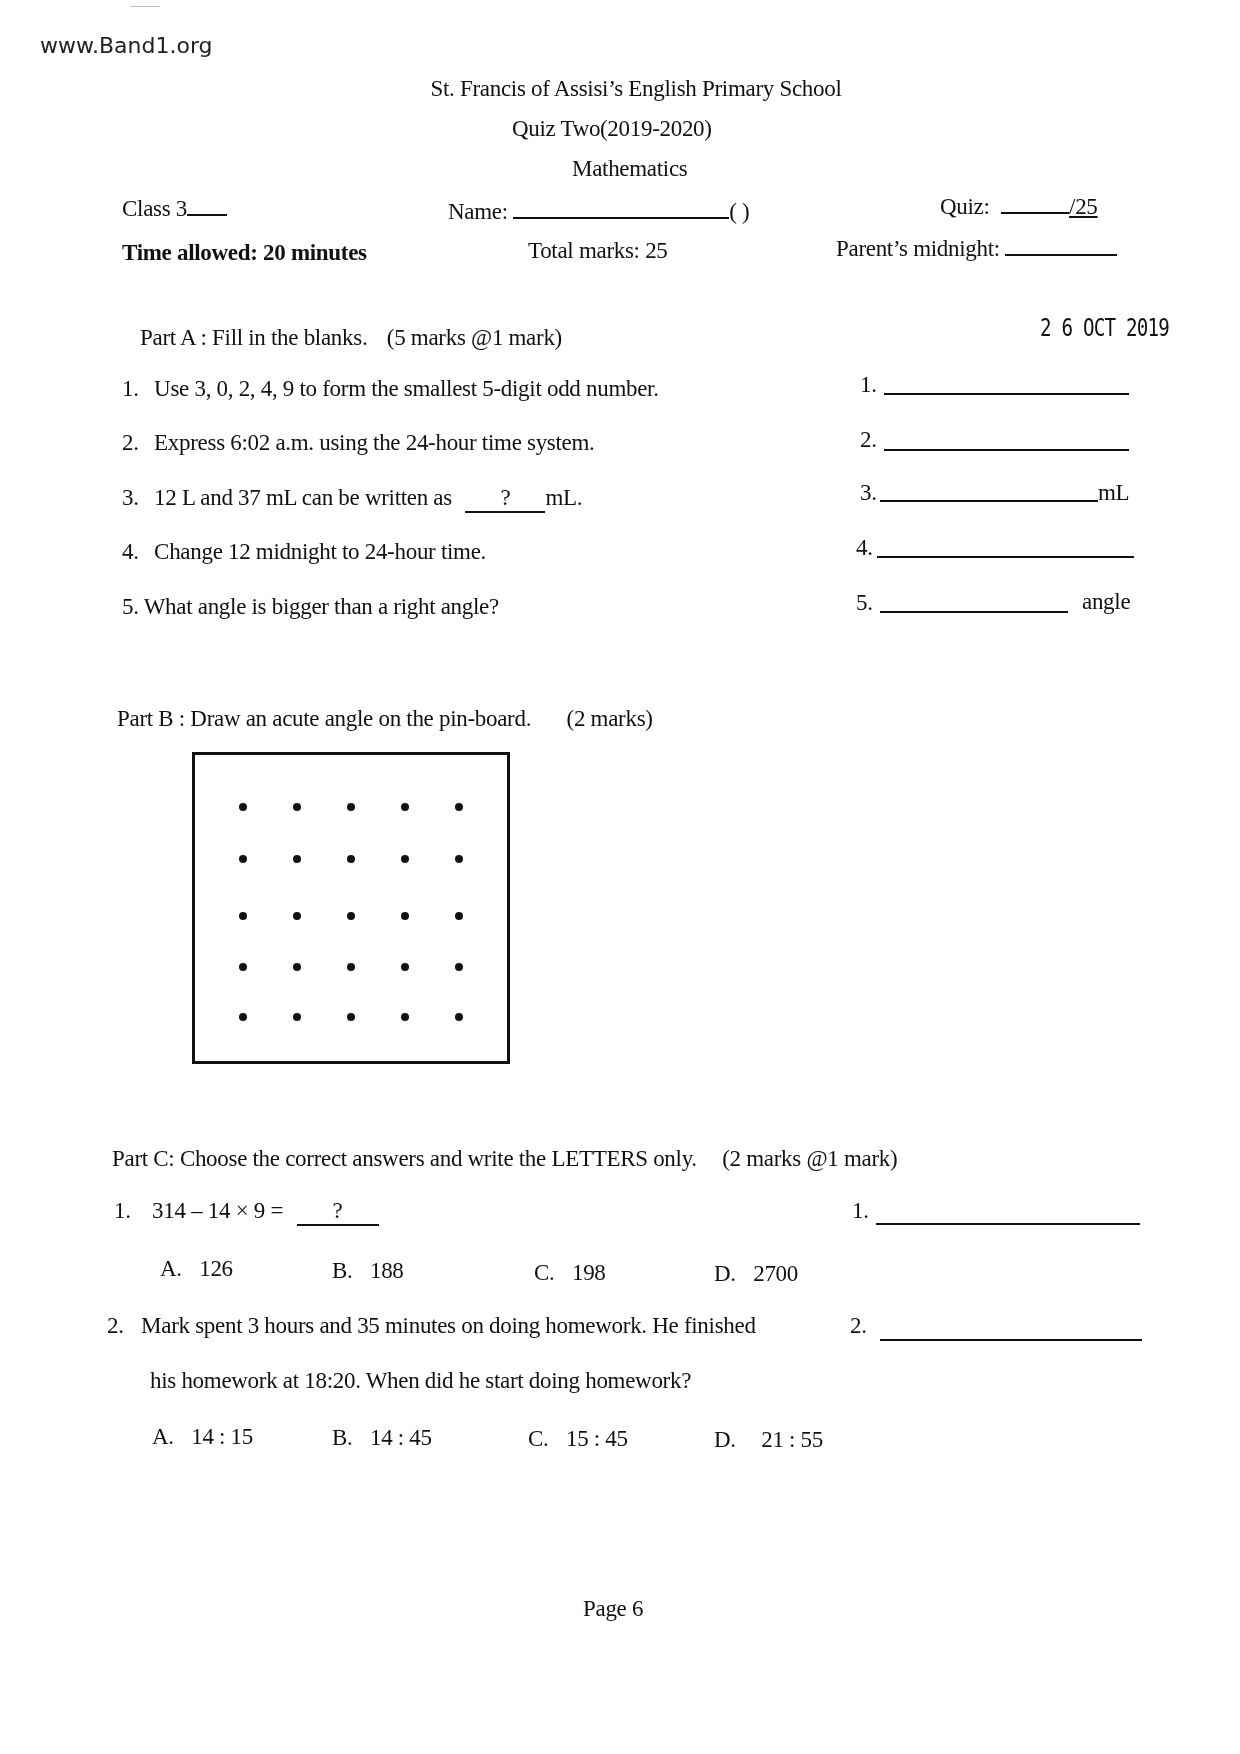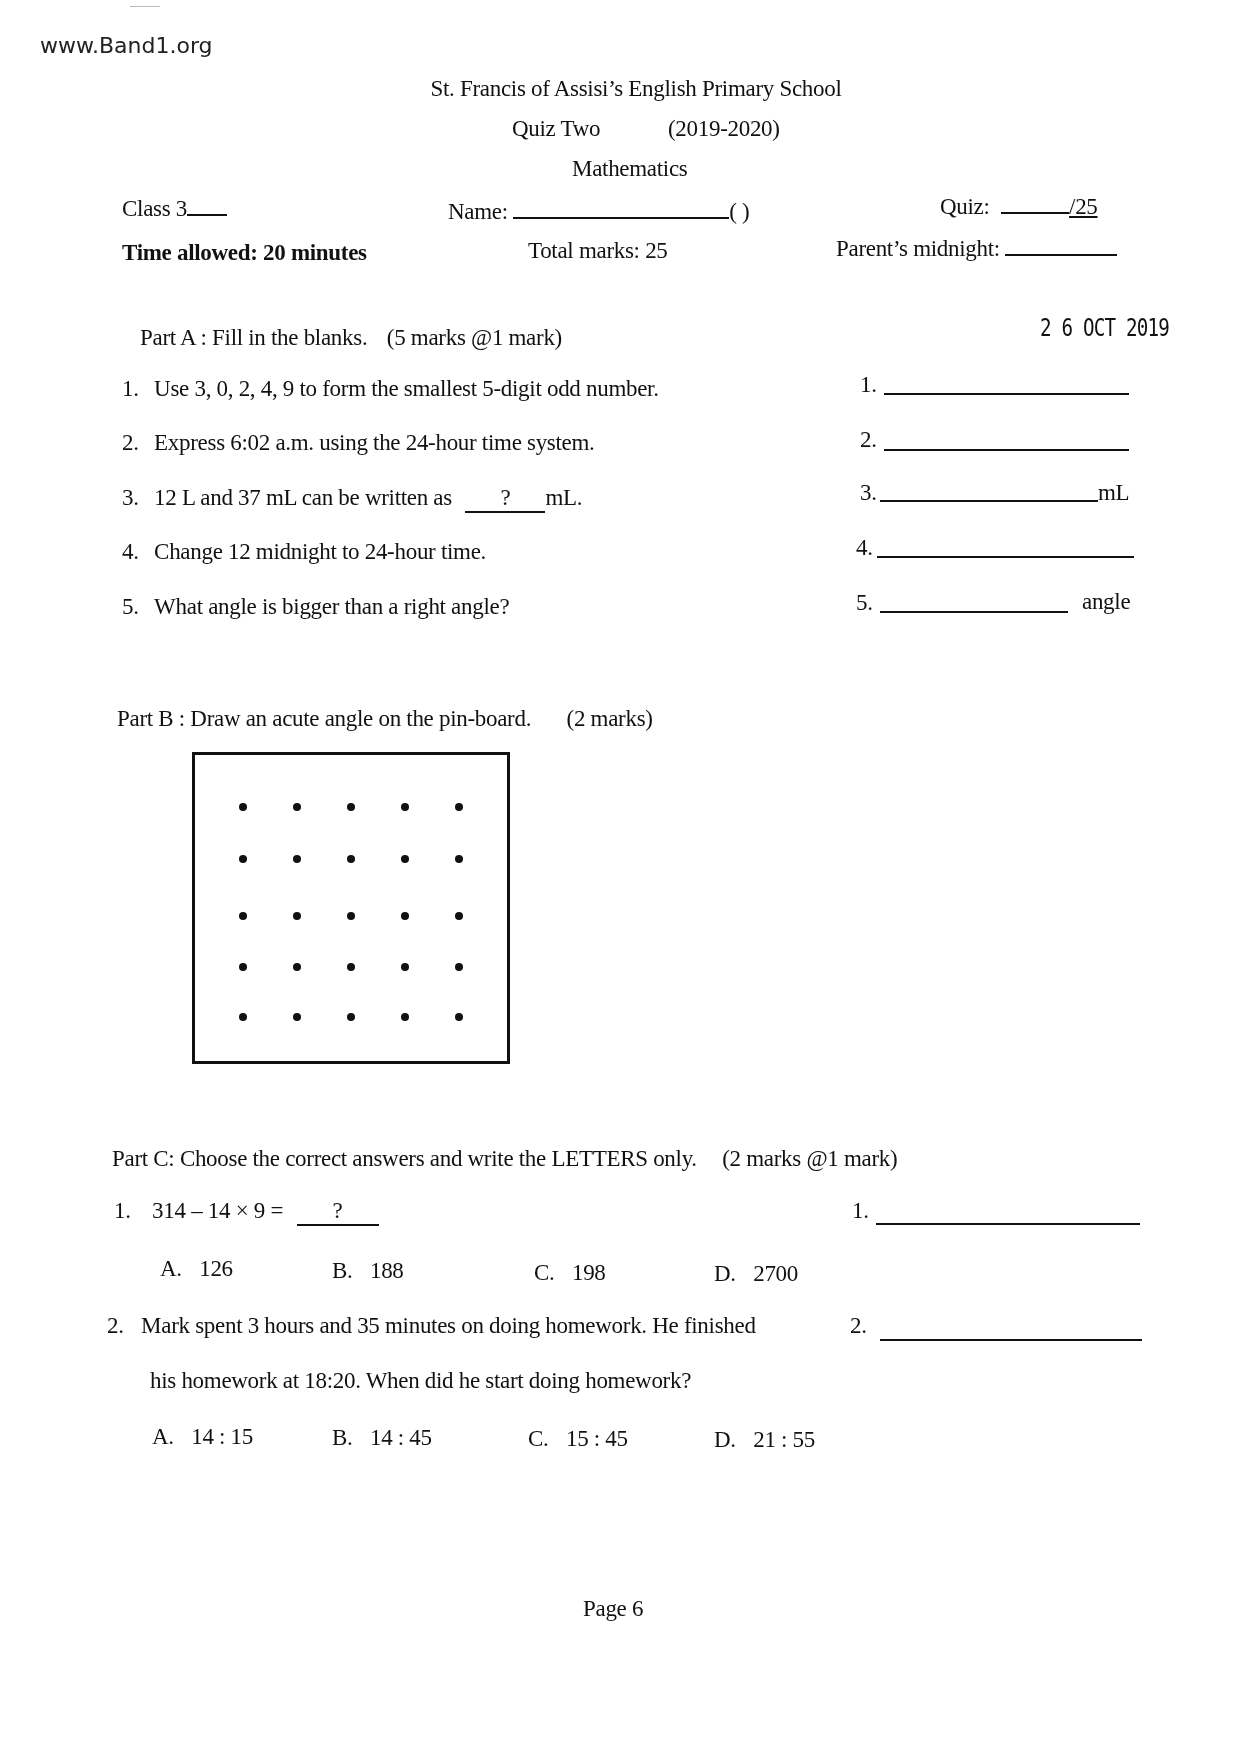--- a/index.html
+++ b/index.html
@@ -19,21 +19,21 @@
 </style>
 </head>
 <body>
 
 <div class="scan-mark" style="left:130px;top:6px;width:30px;"></div>
 
 <div class="abs sans" style="left:40px;top:33px;font-size:22px;color:#222;">www.Band1.org</div>
 
 <div class="abs serif center" style="left:0;width:1272px;top:76px;">St. Francis of Assisi’s English Primary School</div>
 <div class="abs serif" style="left:512px;top:116px;">Quiz Two</div>
-<div class="abs serif" style="left:668px;top:116px;">(2019-2020)</div>
+<div class="abs serif" style="left:600px;top:116px;">(2019-2020)</div>
 <div class="abs serif" style="left:572px;top:156px;">Mathematics</div>
 
 <div class="abs serif" style="left:122px;top:196px;">
   <span>Class 3</span><span class="blank" style="width:40px;"></span>
 </div>
 <div class="abs serif" style="left:448px;top:199px;">
   <span>Name:</span>
   <span class="blank" style="width:216px;"></span><span>(     )</span>
 </div>
 <div class="abs serif" style="left:940px;top:194px;">
@@ -69,21 +69,21 @@
   <span class="center" style="display:inline-block;width:80px;border-bottom:2px solid #111;margin-left:8px;">
     <span>?</span>
   </span><span>mL.</span>
 </div>
 <div class="abs serif" style="left:122px;top:539px;">
   <span>4.</span>
   <span style="margin-left:10px;">Change 12 midnight to 24-hour time.</span>
 </div>
 <div class="abs serif" style="left:122px;top:594px;">
   <span>5.</span>
-  <span style="margin-left:10px;">What angle is bigger than a right angle?</span>
+  <span style="">What angle is bigger than a right angle?</span>
 </div>
 
 <div class="abs serif" style="left:860px;top:372px;">1.</div>
 <div class="answer-line" style="left:884px;top:393px;width:245px;"></div>
 
 <div class="abs serif" style="left:860px;top:427px;">2.</div>
 <div class="answer-line" style="left:884px;top:449px;width:245px;"></div>
 
 <div class="abs serif" style="left:860px;top:480px;">3.</div>
 <div class="answer-line" style="left:880px;top:500px;width:218px;"></div>
@@ -177,16 +177,16 @@
 <div class="abs serif" style="left:332px;top:1425px;">
   <span>B.</span>
   <span style="margin-left:12px;">14 : 45</span>
 </div>
 <div class="abs serif" style="left:528px;top:1426px;">
   <span>C.</span>
   <span style="margin-left:12px;">15 : 45</span>
 </div>
 <div class="abs serif" style="left:714px;top:1427px;">
   <span>D.</span>
-  <span style="margin-left:12px;">21 : 55</span>
+  <span style="margin-left:20px;">21 : 55</span>
 </div>
 
 <div class="abs serif" style="left:583px;top:1596px;">Page 6</div>
 
 </body></html>

